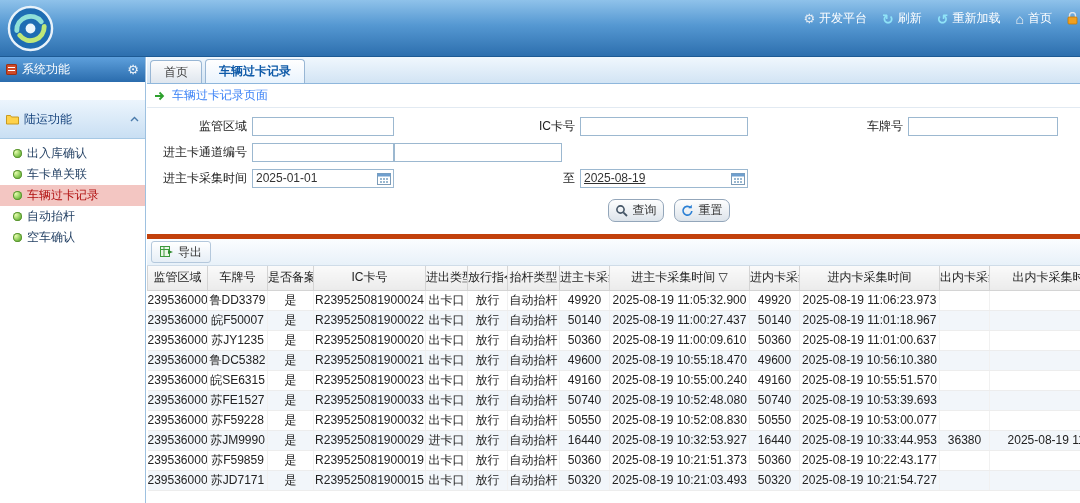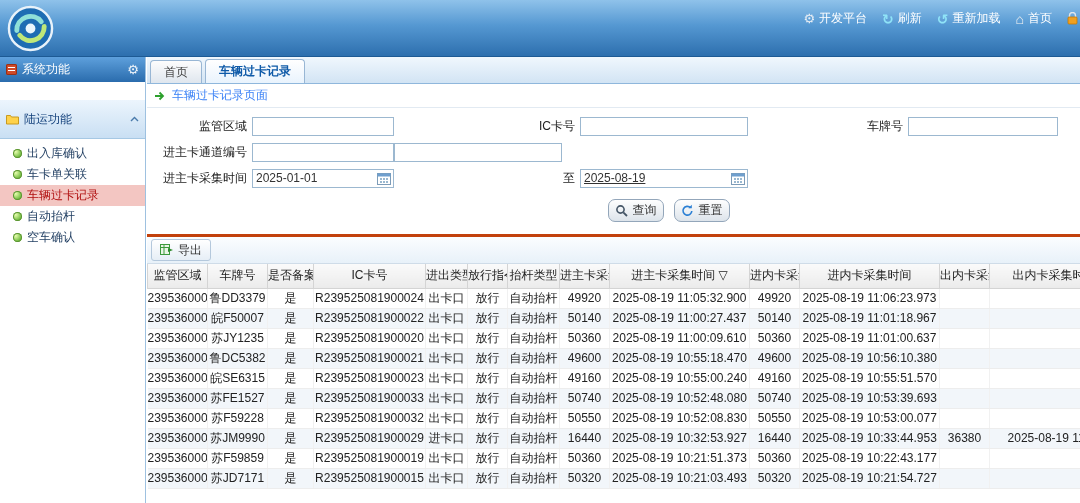--- a/index.html
+++ b/index.html
@@ -66,21 +66,21 @@
   .w1 { width:142px; } .w2 { width:168px;text-decoration:underline; } .w3 { width:150px; }
   .datewrap { position:relative; display:inline-flex; align-items:center; flex:none; }
   .datewrap .inp { padding-right:18px; }
   .cal { position:absolute; right:3px; top:3px; cursor:pointer; }
   .btnrow { display:flex; justify-content:center; gap:10px; margin:8px 0 4px; transform:translateX(55px); }
   .btn { height:23px; display:inline-flex; align-items:center; gap:5px; padding:0 6px;
     border:1px solid #93a6ba; border-radius:7px; color:#333; cursor:pointer;
     background:linear-gradient(180deg,#fefefe,#dde4eb); font:12px "Liberation Sans","DejaVu Sans",sans-serif; }
 
   
-  .gridpanel { margin-top:12px; border-top:3px solid #c2410c; }
+  .gridpanel { margin-top:12px; border-top:5px solid #c2410c; }
   .gtoolbar { height:27px; display:flex; align-items:center; padding:0 4px;
     background:linear-gradient(180deg,#fbfdff,#e8f1f9); border-bottom:1px solid #cfdce8; }
   .btn-export { height:22px; display:inline-flex; align-items:center; gap:4px; padding:0 8px;
     border:1px solid #b4c8dc; border-radius:3px; cursor:pointer; color:#333;
     background:linear-gradient(180deg,#ffffff,#e6eef6); font:12px "Liberation Sans","DejaVu Sans",sans-serif; }
   .gridwrap { overflow:hidden; }
   table.grid { border-collapse:collapse; table-layout:fixed; width:972px; }
   .grid th { height:24px; background:linear-gradient(180deg,#fafafa,#ebebeb);
     border:1px solid #d4d4d4; border-top:none; font-weight:normal; font-size:12px; color:#222;
     overflow:hidden; white-space:nowrap; text-align:center; }

